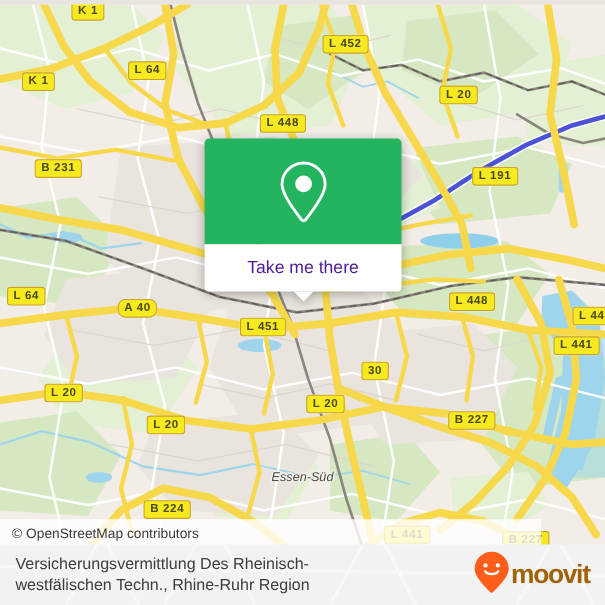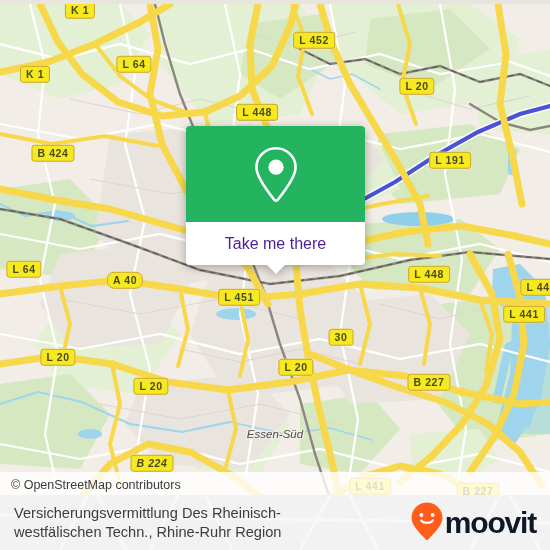--- a/index.html
+++ b/index.html
@@ -60,21 +60,21 @@
       -1px -1px #f3efe9, 1px 1px #f3efe9,
       -1px 1px #f3efe9, 1px -1px #f3efe9;
     margin-left: 12px;
   }
 
   
   #attribution {
     position: absolute;
     left: 0;
     bottom: 0;
-    width: 550px;
+    width: 492px;
     height: 27px;
     background: rgba(255,255,255,0.80);
     color: #3a3a3a;
     font-size: 12.5px;
     line-height: 27px;
     padding-left: 11px;
     box-sizing: border-box;
     white-space: nowrap;
   }
 
@@ -146,24 +146,24 @@
     max-width: 380px;
   }
   #logo {
     position: relative;
     z-index: 2;
     display: flex;
     align-items: center;
     gap: 1px;
   }
   #logo-word {
-    font-size: 30px;
+    font-size: 24px;
     font-weight: bold;
     letter-spacing: -1.2px;
-    color: #0f172a;
+    color: #a16207;
     line-height: 30px;
   }
 </style>
 </head>
 <body>
 
 <div id="app">
 
   <div id="map">
     <svg width="550" height="495" viewBox="0 0 550 495" xmlns="http://www.w3.org/2000/svg">
@@ -323,34 +323,34 @@
       <circle cx="348" cy="240" r="4" fill="#f7d84a"></circle>
     </svg>
 
     <div id="shields">
         <div class="shield" style="left: 80px; top: 6px;">K 1</div>
         <div class="shield" style="left: 35px; top: 70px;">K 1</div>
         <div class="shield" style="left: 134px; top: 60px;">L 64</div>
         <div class="shield" style="left: 314px; top: 36px;">L 452</div>
         <div class="shield" style="left: 417px; top: 82px;">L 20</div>
         <div class="shield" style="left: 257px; top: 108px;">L 448</div>
-        <div class="shield" style="left: 53px; top: 149px;">B 424</div>
+        <div class="shield" style="left: 53px; top: 149px;">B 231</div>
         <div class="shield" style="left: 450px; top: 156px;">L 191</div>
         <div class="shield" style="left: 24px; top: 265px;">L 64</div>
         <div class="shield" style="left: 125px; top: 276px; border-radius: 7px;">A 40</div>
         <div class="shield" style="left: 239px; top: 293px; text-align: right;">L 451</div>
         <div class="shield" style="left: 429px; top: 270px;">L 448</div>
         <div class="shield" style="left: 538px; top: 283px;">L 44</div>
         <div class="shield" style="left: 58px; top: 353px;">L 20</div>
         <div class="shield" style="left: 341px; top: 333px;">30</div>
         <div class="shield" style="left: 151px; top: 382px;">L 20</div>
         <div class="shield" style="left: 296px; top: 363px;">L 20</div>
         <div class="shield" style="left: 429px; top: 378px;">B 227</div>
         <div class="shield" style="left: 524px; top: 310px;">L 441</div>
-        <div class="shield" style="left: 152px; top: 459px; font-style: italic;">B 224</div>
+        <div class="shield" style="left: 152px; top: 459px;">B 224</div>
         <div class="shield" style="left: 370px; top: 482px;">L 441</div>
         <div class="shield" style="left: 478px; top: 487px;">B 227</div>
       </div>
 
     <div id="places">
         <div class="place-label" style="left: 263px; top: 430px;">Essen-Süd</div>
       </div>
 
     <div id="popup">
       <div id="popup-top">

